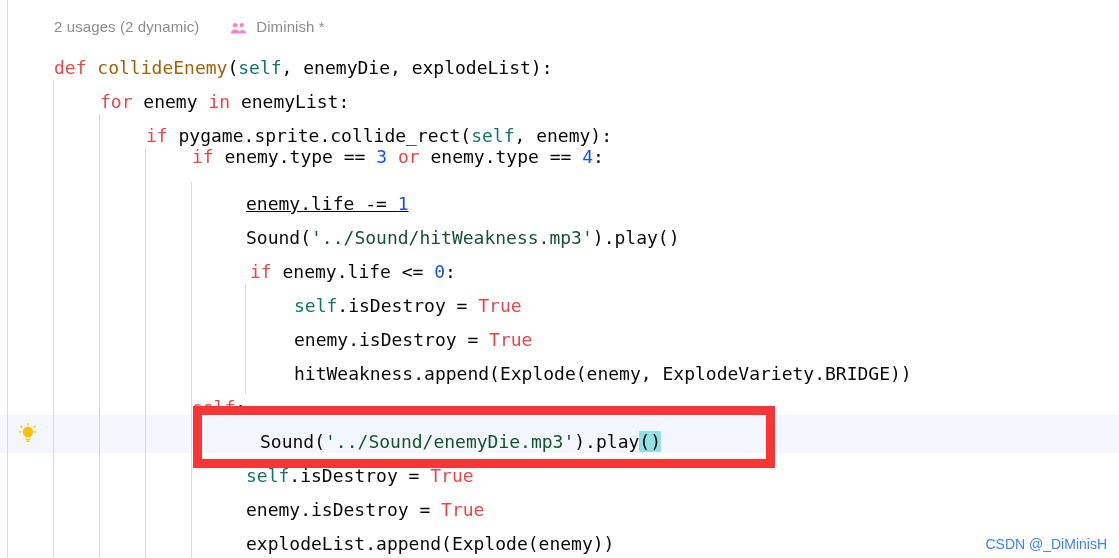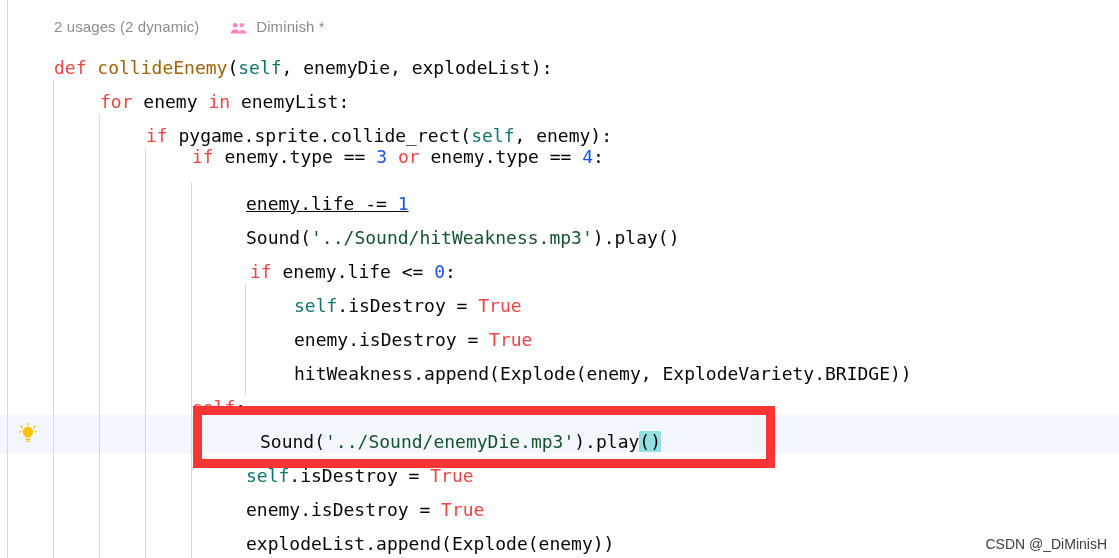--- a/index.html
+++ b/index.html
@@ -169,15 +169,15 @@
       <div class="code-line" id="line-explode-bridge" style="left: 294px; top: 357px;"><span class="plain">hitWeakness.append(Explode(enemy, ExplodeVariety.BRIDGE))</span></div>
       <div class="code-line" id="line-else" style="left: 192px; top: 391px;"><span class="kw">self</span><span class="plain">:</span></div>
       <div class="code-line" id="line-sound-enemydie" style="left: 260px; top: 425px;"><span class="plain">Sound(</span><span class="str">'../Sound/enemyDie.mp3'</span><span class="plain">).play</span><span class="plain bracket-hl">()</span></div>
       <div class="code-line" id="line-self-destroy-2" style="left: 246px; top: 459px;"><span class="self">self</span><span class="plain">.isDestroy = </span><span class="kw">True</span></div>
       <div class="code-line" id="line-enemy-destroy-2" style="left: 246px; top: 493px;"><span class="plain">enemy.isDestroy = </span><span class="kw">True</span></div>
       <div class="code-line" id="line-explode-plain" style="left: 246px; top: 527px;"><span class="plain">explodeList.append(Explode(enemy))</span></div>
     </div>
 
   <div class="annotation-rect" style="left: 193px; top: 406px; width: 582px; height: 62px; border-color: rgb(248, 53, 53);"></div>
 
-  <div class="watermark" style="right: 12px; bottom: 6px; color: #404040;">CSDN @_DiMinisH</div>
+  <div class="watermark" style="right: 12px; bottom: 6px; color: #3b82f6;">CSDN @_DiMinisH</div>
 
 </div>
 
 </body></html>

